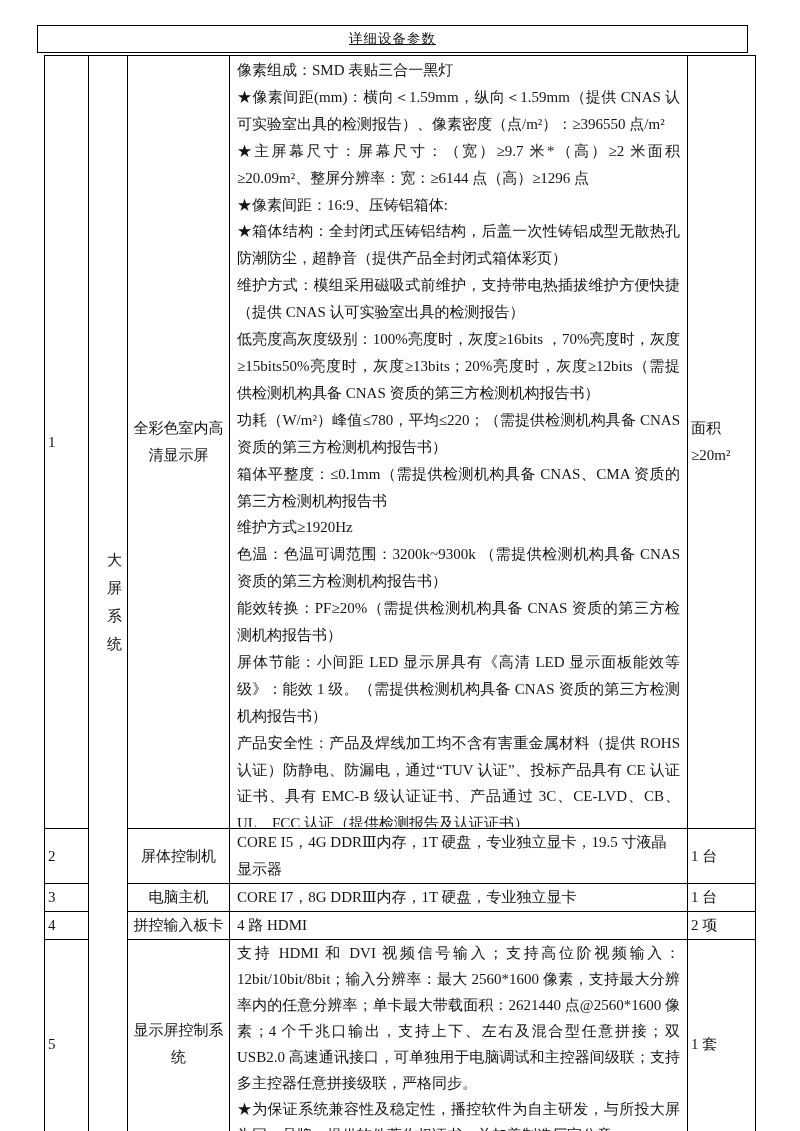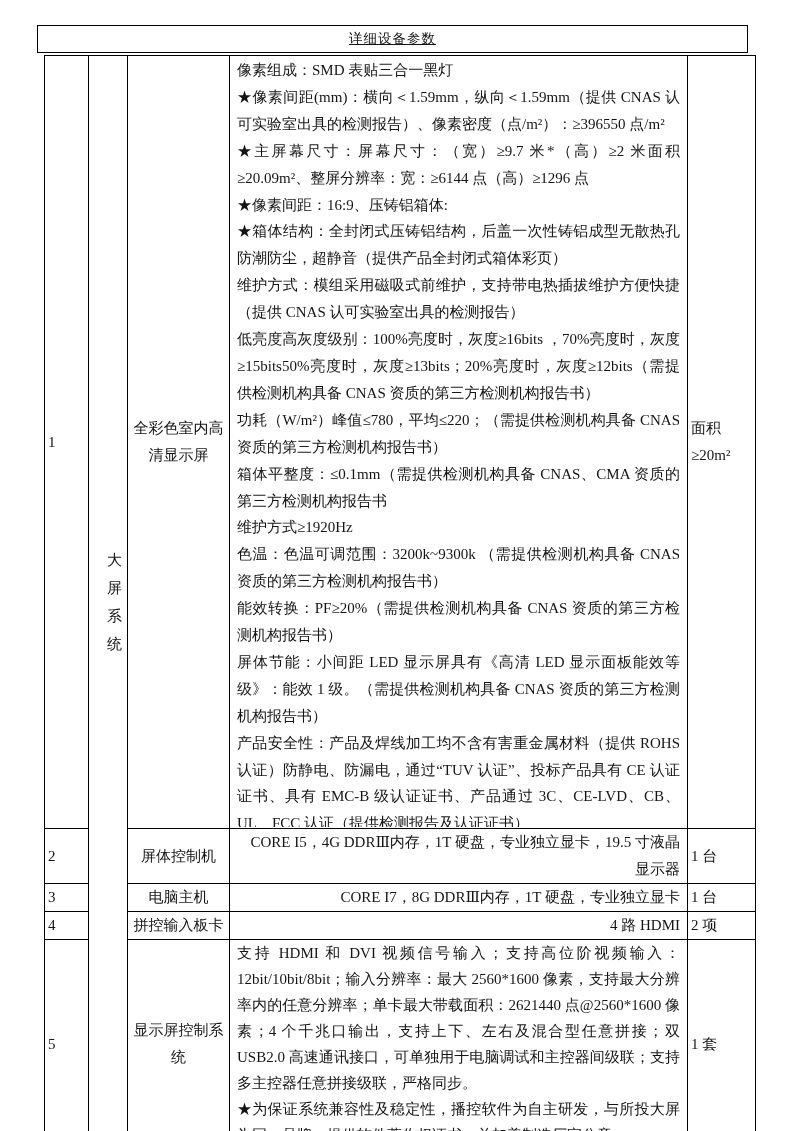--- a/index.html
+++ b/index.html
@@ -60,21 +60,21 @@
   tr.r5 td{height:182px;}
   .spec-list{overflow:hidden;}
   tr.r1 .spec-list{max-height:770px;padding-top:1px;}
   .spec-list p{
     margin:0;
     line-height:26.9px;
     text-align:justify;
   }
   tr.r5 .spec-list p{line-height:26px;}
   tr.r2 .spec-list p,tr.r3 .spec-list p,tr.r4 .spec-list p{
-    text-align:right;line-height:27px;
+    text-align:left;line-height:27px;
   }
 </style>
 </head>
 <body>
 
 <div class="page">
 
   <div class="title-box">
     <span>详细设备参数</span>
   </div>

